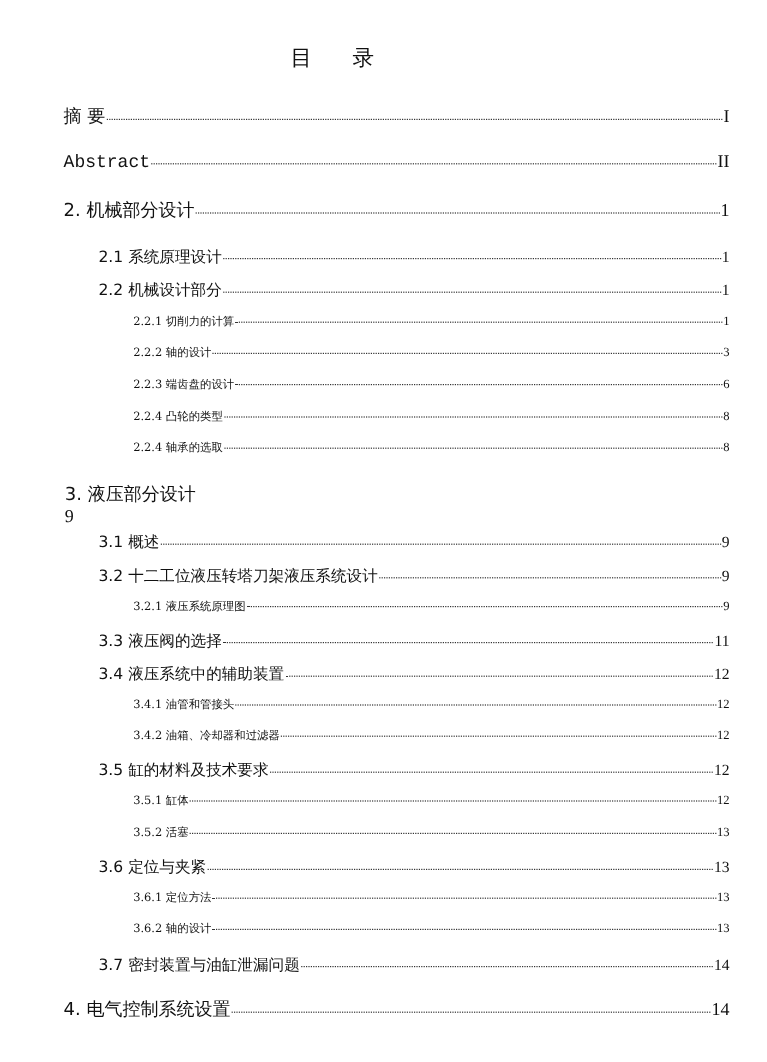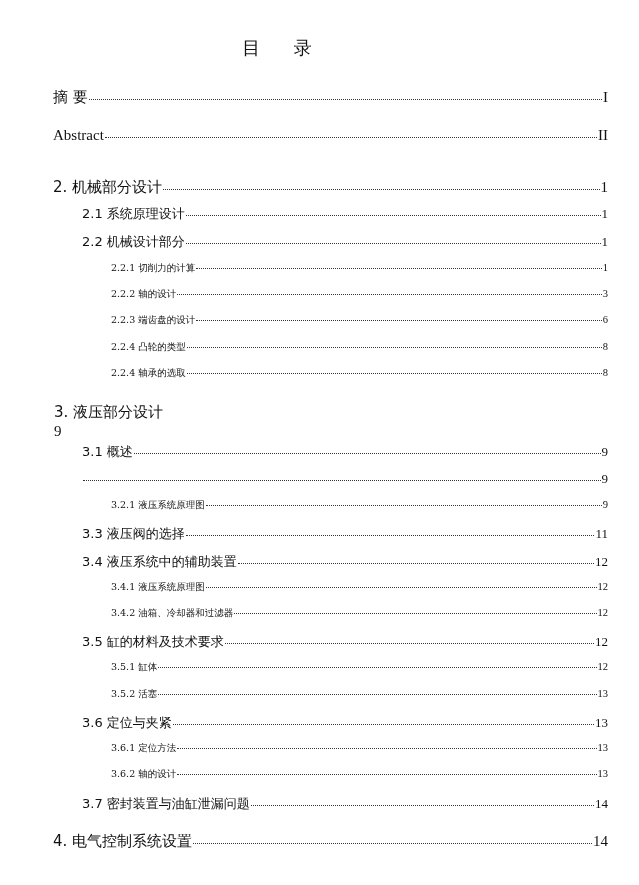--- a/index.html
+++ b/index.html
@@ -7,21 +7,21 @@
          font-family: "Liberation Serif", "DejaVu Serif", serif; color:#111; }
   .title { position:absolute; top:36px; left:0; width:568px; text-align:center;
            font-family:"DejaVu Sans", sans-serif; font-size:18px; letter-spacing:14px; }
   .row { position:absolute; display:flex; align-items:baseline; white-space:nowrap; right:31px; }
   .row .label { flex:0 0 auto; }
   .row .dots { flex:1 1 auto; overflow:hidden; margin:0 1px; border-bottom:1px dotted #333;
                height:0; align-self:baseline; position:relative; top:-2px; }
   .row .page { flex:0 0 auto; }
   .l1 { left:53px; font-size:16px; }
   .l1 .label { font-family:"DejaVu Sans", sans-serif; font-size:15px;text-align:right; }
-  .l1.abs .label { font-family:Liberation Serif, serif; font-size:15px; }
+  .l1.abs .label { font-family:Liberation Mono, monospace; font-size:15px; }
   .l1 .page { font-size:15px; }
   .l2 { left:82px; }
   .l2 .label { font-family:"DejaVu Sans", sans-serif; font-size:13px; }
   .l2 .page { font-size:13px; }
   .l3 { left:111px; }
   .l3 .label { font-family:"DejaVu Serif", serif; font-size:9.5px; }
   .l3 .page { font-size:10.5px; }
 </style>
 </head>
 <body>
@@ -32,21 +32,21 @@
     <div class="row l1" style="top: 88px;">
       <span class="label">摘  要</span>
       <span class="dots"></span>
       <span class="page">I</span>
     </div>
     <div class="row l1 abs" style="top: 127px;">
       <span class="label">Abstract</span>
       <span class="dots"></span>
       <span class="page">II</span>
     </div>
-    <div class="row l1" style="top: 166px; margin-top: 12px;">
+    <div class="row l1" style="top: 166px;">
       <span class="label">2. 机械部分设计</span>
       <span class="dots"></span>
       <span class="page">1</span>
     </div>
     <div class="row l2" style="top: 205px;">
       <span class="label">2.1 系统原理设计</span>
       <span class="dots"></span>
       <span class="page">1</span>
     </div>
     <div class="row l2" style="top: 233px;">
@@ -83,40 +83,41 @@
       <span class="label">3. 液压部分设计</span>
       <span class="dots"></span>
       <span class="page">9</span>
     </div>
     <div class="row l2" style="top: 443px;">
       <span class="label">3.1 概述</span>
       <span class="dots"></span>
       <span class="page">9</span>
     </div>
     <div class="row l2" style="top: 471px;">
+      <span class="label">3.2 十二工位液压转塔刀架液压系统设计</span>
       <span class="dots"></span>
       <span class="page">9</span>
     </div>
     <div class="row l3" style="top: 499px;">
       <span class="label">3.2.1 液压系统原理图</span>
       <span class="dots"></span>
       <span class="page">9</span>
     </div>
     <div class="row l2" style="top: 525px;">
       <span class="label">3.3 液压阀的选择</span>
       <span class="dots"></span>
       <span class="page">11</span>
     </div>
     <div class="row l2" style="top: 553px;">
       <span class="label">3.4 液压系统中的辅助装置</span>
       <span class="dots"></span>
       <span class="page">12</span>
     </div>
     <div class="row l3" style="top: 581px;">
-      <span class="label">3.4.1 液压系统原理图</span>
+      <span class="label">3.4.1 油管和管接头</span>
       <span class="dots"></span>
       <span class="page">12</span>
     </div>
     <div class="row l3" style="top: 607px;">
       <span class="label">3.4.2 油箱、冷却器和过滤器</span>
       <span class="dots"></span>
       <span class="page">12</span>
     </div>
     <div class="row l2" style="top: 633px;">
       <span class="label">3.5 缸的材料及技术要求</span>

